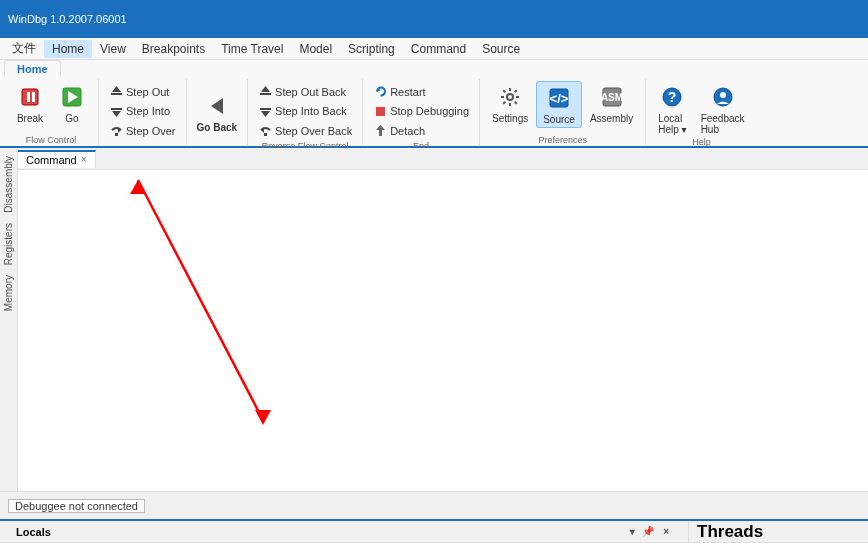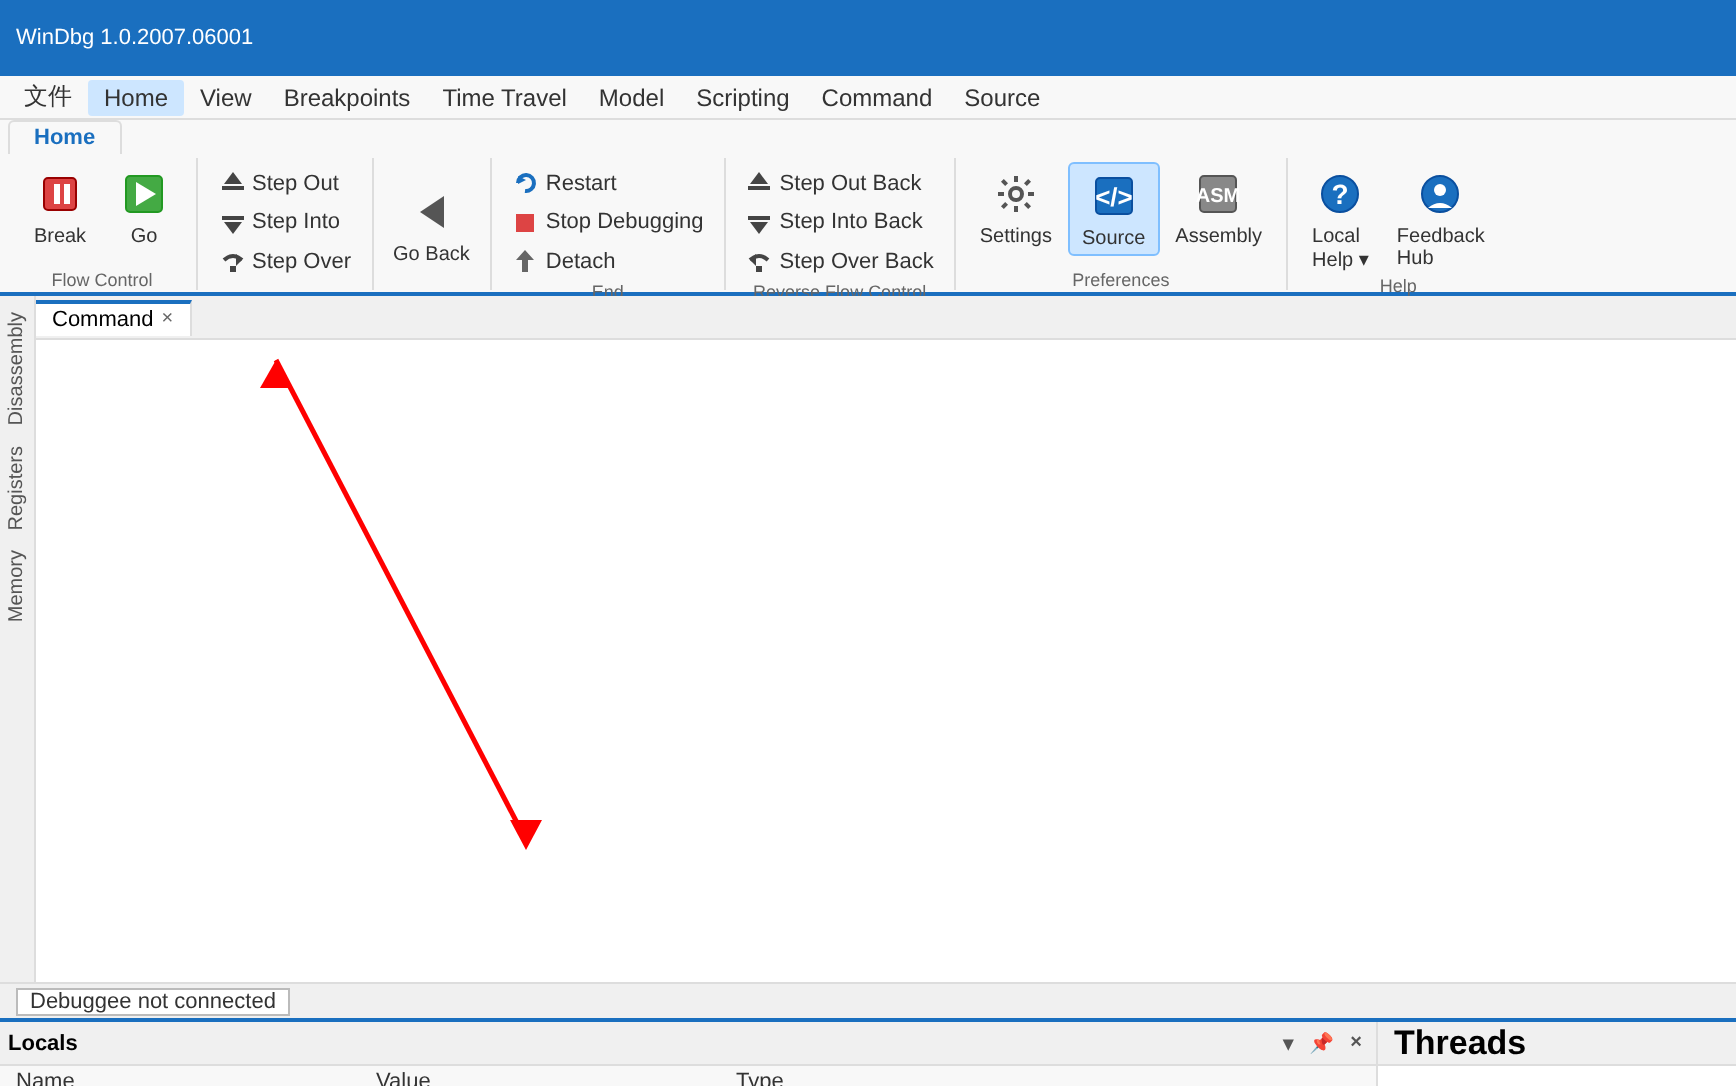--- a/index.html
+++ b/index.html
@@ -133,20 +133,21 @@
     }
 
     
     .go-back-area {
       display: flex;
       flex-direction: column;
       align-items: center;
       justify-content: center;
       padding: 0 4px;
       border-right: 1px solid #ddd;
+      font-weight: bold;
     }
 
     
     #workspace {
       display: flex;
       height: calc(543px - 22px - 22px - 88px - 18px - 50px);
       background: white;
     }
 
     
@@ -214,21 +215,21 @@
       top: 0;
       left: 0;
       width: 100%;
       height: 100%;
       pointer-events: none;
       z-index: 10;
     }
 
     
     #status-bar {
-      height: 18px;
+      height: 28px;
       background: #f0f0f0;
       border-top: 1px solid #ddd;
       display: flex;
       align-items: center;
       padding: 0 8px;
       font-size: 11px;
       color: #333;
     }
     #status-bar .status-box {
       border: 1px solid #bbb;
@@ -252,21 +253,21 @@
       display: flex;
       flex-direction: column;
       background: white;
     }
     #locals-header {
       height: 22px;
       background: #f0f0f0;
       border-bottom: 1px solid #ddd;
       display: flex;
       align-items: center;
-      padding: 0 4px;
+      padding: 0 16px;
       font-size: 11px;
       font-weight: bold;
     }
     .locals-header-controls {
       margin-left: auto;
       display: flex;
       gap: 2px;
     }
     .header-icon-btn {
       cursor: pointer;
@@ -433,81 +434,81 @@
         <span>Go Back</span>
       </div>
     </div>
 
     <div class="group-wrap">
       <div class="group-inner">
         <div class="stacked-btns">
           <div class="ribbon-btn">
             <div class="btn-icon">
               <svg width="13" height="13" viewBox="0 0 13 13">
-                <path d="M3,6.5 A4,4 0 1,1 6.5,10.5" stroke="#1a6fbf" stroke-width="2" fill="none"></path>
-                <polygon points="3,3 3,7 7,5" fill="#1a6fbf"></polygon>
-              </svg>
-            </div>
-            <span>Restart</span>
-          </div>
-          <div class="ribbon-btn">
-            <div class="btn-icon">
-              <svg width="13" height="13" viewBox="0 0 13 13">
-                <rect x="2" y="2" width="9" height="9" fill="#d44"></rect>
-              </svg>
-            </div>
-            <span>Stop Debugging</span>
-          </div>
-          <div class="ribbon-btn">
-            <div class="btn-icon">
-              <svg width="13" height="13" viewBox="0 0 13 13">
-                <polygon points="6.5,1 11,6 8,6 8,12 5,12 5,6 2,6" fill="#666"></polygon>
-              </svg>
-            </div>
-            <span>Detach</span>
-          </div>
-        </div>
-      </div>
-      <div class="group-label">End</div>
+                <rect x="1" y="8" width="11" height="2" fill="#444"></rect>
+                <polygon points="6.5,1 11,7 2,7" fill="#444"></polygon>
+              </svg>
+            </div>
+            <span>Step Out Back</span>
+          </div>
+          <div class="ribbon-btn">
+            <div class="btn-icon">
+              <svg width="13" height="13" viewBox="0 0 13 13">
+                <rect x="1" y="3" width="11" height="2" fill="#444"></rect>
+                <polygon points="6.5,12 11,6 2,6" fill="#444"></polygon>
+              </svg>
+            </div>
+            <span>Step Into Back</span>
+          </div>
+          <div class="ribbon-btn">
+            <div class="btn-icon">
+              <svg width="13" height="13" viewBox="0 0 13 13">
+                <path d="M11,6 Q6.5,2 2,6" stroke="#444" stroke-width="2" fill="none"></path>
+                <polygon points="2,6 5,3 5,9" fill="#444"></polygon>
+                <rect x="5" y="9" width="3" height="3" fill="#444"></rect>
+              </svg>
+            </div>
+            <span>Step Over Back</span>
+          </div>
+        </div>
+      </div>
+      <div class="group-label">Reverse Flow Control</div>
     </div>
 
     <div class="group-wrap">
       <div class="group-inner">
         <div class="stacked-btns">
           <div class="ribbon-btn">
             <div class="btn-icon">
               <svg width="13" height="13" viewBox="0 0 13 13">
-                <rect x="1" y="8" width="11" height="2" fill="#444"></rect>
-                <polygon points="6.5,1 11,7 2,7" fill="#444"></polygon>
-              </svg>
-            </div>
-            <span>Step Out Back</span>
-          </div>
-          <div class="ribbon-btn">
-            <div class="btn-icon">
-              <svg width="13" height="13" viewBox="0 0 13 13">
-                <rect x="1" y="3" width="11" height="2" fill="#444"></rect>
-                <polygon points="6.5,12 11,6 2,6" fill="#444"></polygon>
-              </svg>
-            </div>
-            <span>Step Into Back</span>
-          </div>
-          <div class="ribbon-btn">
-            <div class="btn-icon">
-              <svg width="13" height="13" viewBox="0 0 13 13">
-                <path d="M11,6 Q6.5,2 2,6" stroke="#444" stroke-width="2" fill="none"></path>
-                <polygon points="2,6 5,3 5,9" fill="#444"></polygon>
-                <rect x="5" y="9" width="3" height="3" fill="#444"></rect>
-              </svg>
-            </div>
-            <span>Step Over Back</span>
-          </div>
-        </div>
-      </div>
-      <div class="group-label">Reverse Flow Control</div>
+                <path d="M3,6.5 A4,4 0 1,1 6.5,10.5" stroke="#1a6fbf" stroke-width="2" fill="none"></path>
+                <polygon points="3,3 3,7 7,5" fill="#1a6fbf"></polygon>
+              </svg>
+            </div>
+            <span>Restart</span>
+          </div>
+          <div class="ribbon-btn">
+            <div class="btn-icon">
+              <svg width="13" height="13" viewBox="0 0 13 13">
+                <rect x="2" y="2" width="9" height="9" fill="#d44"></rect>
+              </svg>
+            </div>
+            <span>Stop Debugging</span>
+          </div>
+          <div class="ribbon-btn">
+            <div class="btn-icon">
+              <svg width="13" height="13" viewBox="0 0 13 13">
+                <polygon points="6.5,1 11,6 8,6 8,12 5,12 5,6 2,6" fill="#666"></polygon>
+              </svg>
+            </div>
+            <span>Detach</span>
+          </div>
+        </div>
+      </div>
+      <div class="group-label">End</div>
     </div>
 
     <div class="group-wrap">
       <div class="group-inner">
         <div class="ribbon-large-btn">
           <div class="icon-big">
             <svg width="22" height="22" viewBox="0 0 22 22">
               <circle cx="11" cy="11" r="3" fill="none" stroke="#555" stroke-width="2"></circle>
               <path d="M11,2 L11,5 M11,17 L11,20 M2,11 L5,11 M17,11 L20,11 M4.2,4.2 L6.3,6.3 M15.7,15.7 L17.8,17.8 M17.8,4.2 L15.7,6.3 M6.3,15.7 L4.2,17.8" stroke="#555" stroke-width="2"></path>
             </svg>

